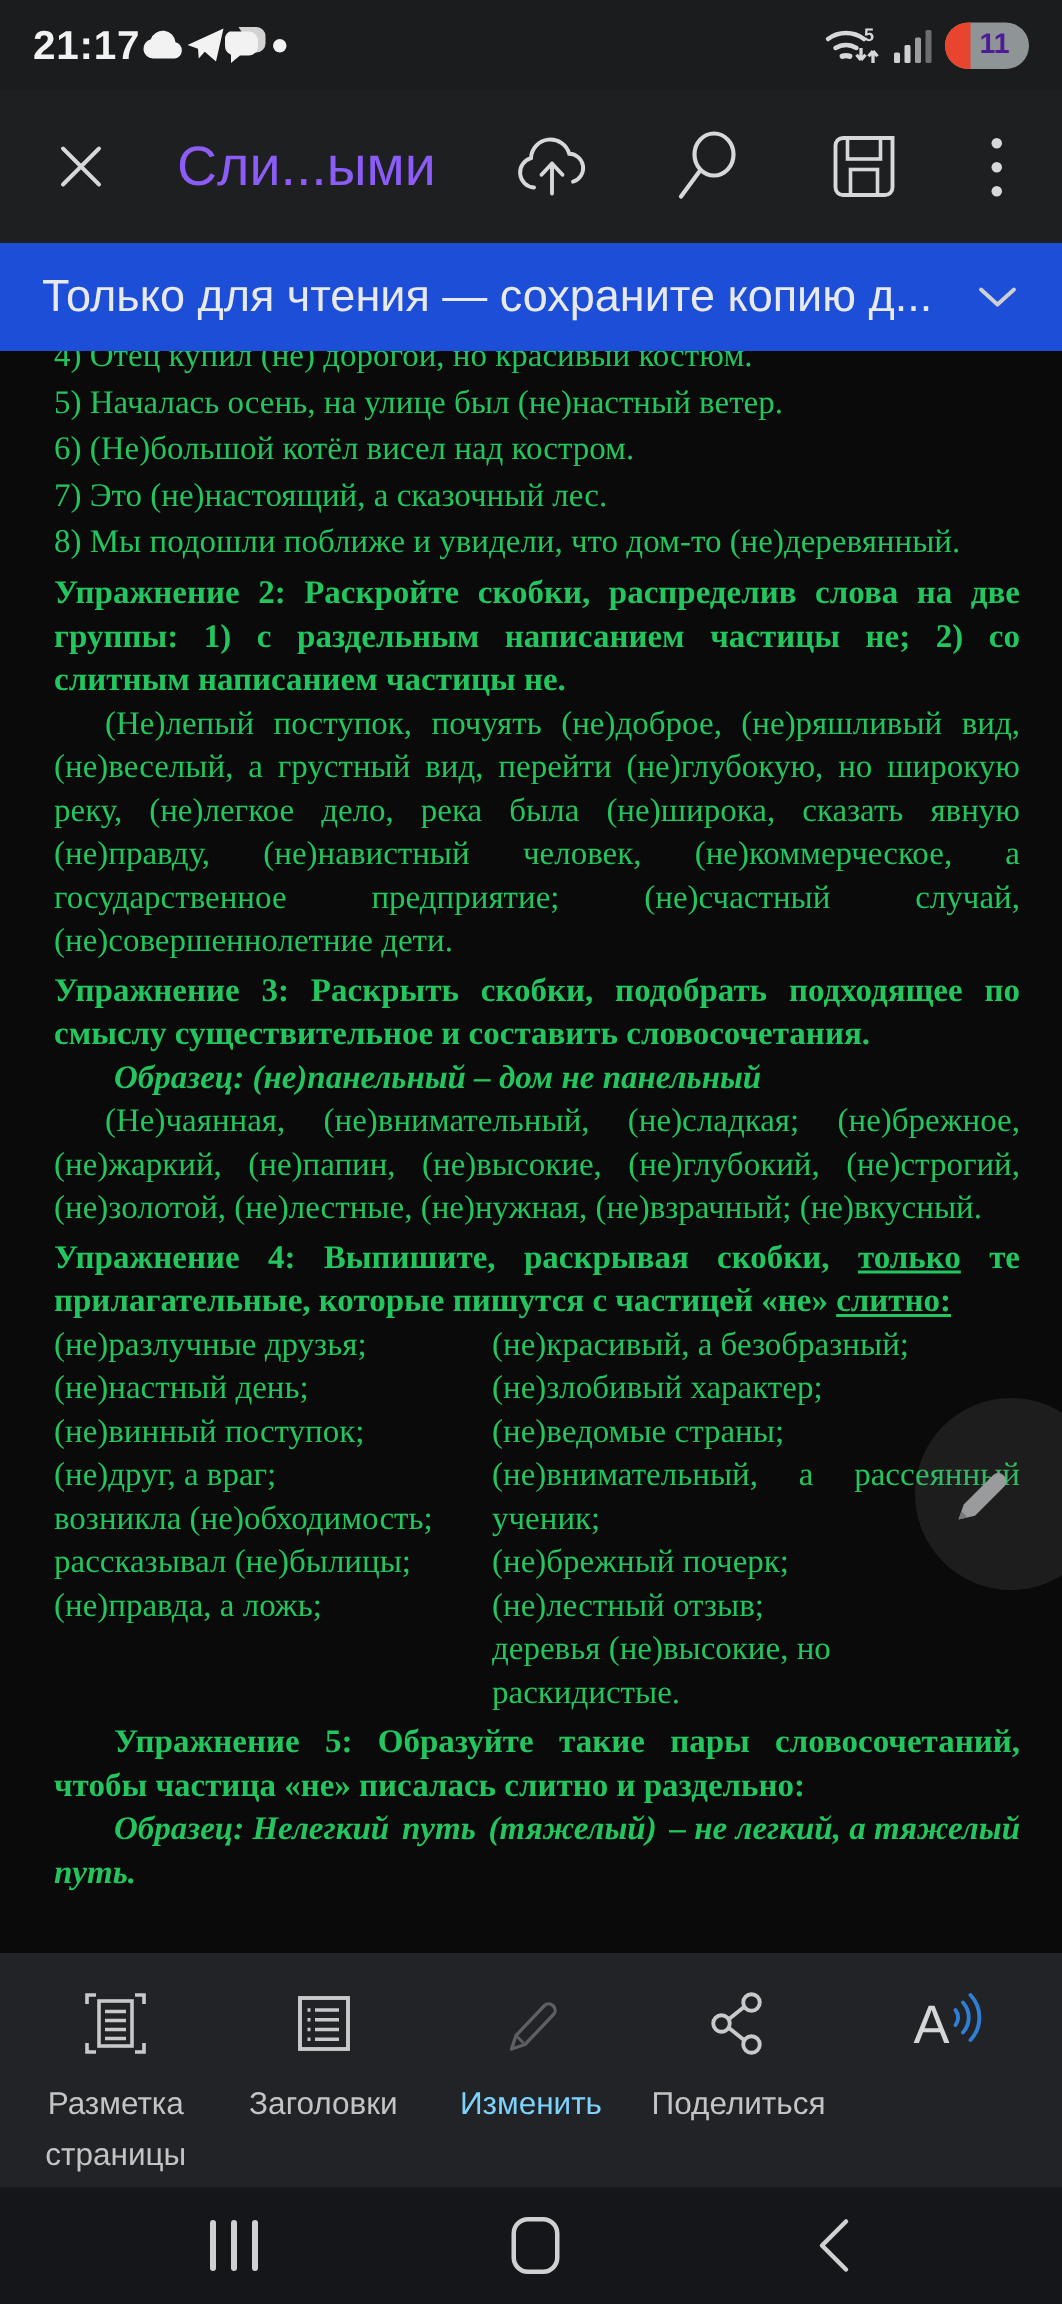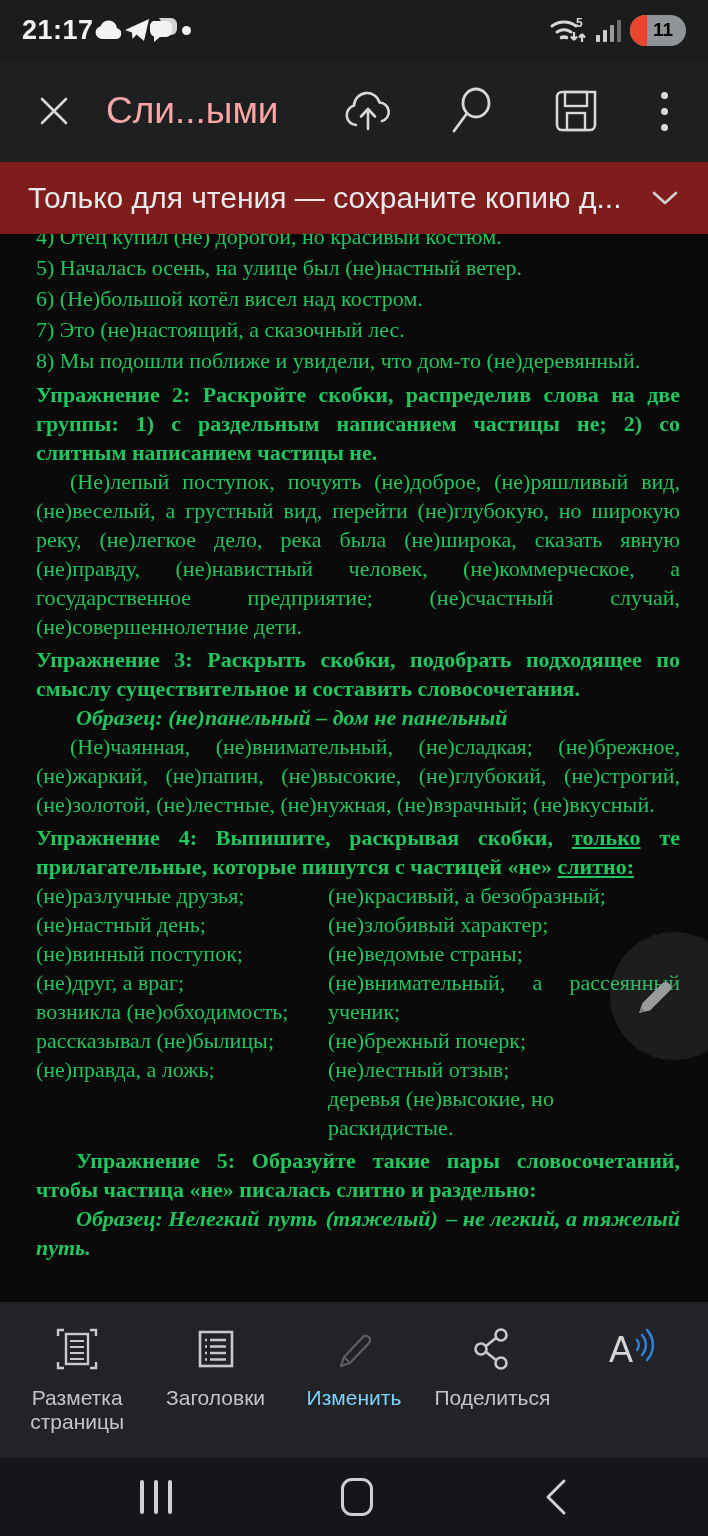--- a/index.html
+++ b/index.html
@@ -20,37 +20,37 @@
   .sb-left { display:flex; align-items:center; }
   .sb-time { font-size:27px; font-weight:bold; letter-spacing:0.5px; }
   .sb-ico { display:flex; align-items:center; }
   .sb-dot { width:9px; height:9px; border-radius:50%; background:#f2f2f2; margin-left:4px; }
   .sb-right { display:flex; align-items:center; gap:8px; }
   .battery {
     width:56px; height:31px; border-radius:16px; background:#8f9496;
     position:relative; overflow:hidden; display:flex; align-items:center; justify-content:center;
   }
   .battery-low { position:absolute; left:0; top:0; bottom:0; width:17px; background:#e8442e; }
-  .battery-num { position:relative; font-size:19px; font-weight:bold; color:#000000; margin-left:10px; }
+  .battery-num { position:relative; font-size:19px; font-weight:bold; color:#4c1d95; margin-left:10px; }
 
   
   .app-toolbar {
     height:102px; background:#1e1f21; color:#d7d8da;
     display:flex; align-items:center; flex:0 0 auto;
     padding:0 18px;
   }
   .tb-btn { width:72px; height:72px; display:flex; align-items:center; justify-content:center; flex:0 0 auto; }
-  .tb-title { font-size:37px; color:#fca5a5; margin-left:16px; flex:1 1 auto; white-space:nowrap; overflow:hidden; }
+  .tb-title { font-size:37px; color:#8b5cf6; margin-left:28px; flex:1 1 auto; white-space:nowrap; overflow:hidden; }
   .tb-icons { display:flex; align-items:center; gap:32px; margin-right:6px; }
   .dots { display:flex; flex-direction:column; gap:9px; }
   .dots span { width:7px; height:7px; border-radius:50%; background:#d7d8da; }
 
   
   .banner {
-    height:72px; background:#7f1d1d; color:#e8e9ea; flex:0 0 auto;
+    height:72px; background:#1d4ed8; color:#e8e9ea; flex:0 0 auto;
     display:flex; align-items:center; padding:0 28px;
   }
   .banner-text { font-size:30px; flex:1 1 auto; white-space:nowrap; overflow:hidden; }
 
   
   .doc {
     flex:1 1 auto; background:#0a0a0a; overflow:hidden; position:relative;
     font-family:"Liberation Serif", serif; color:#22c55e;
     font-size:22px; line-height:29px;
     padding:0 28px 0 36px;
@@ -80,21 +80,21 @@
     z-index:5;
   }
 
   
   .bottom-toolbar {
     height:156px; background:#222326; flex:0 0 auto;
     display:flex; align-items:flex-start; justify-content:space-around;
     padding:24px 8px 0;
   }
   .bt-item { display:flex; flex-direction:column; align-items:center; width:138px; gap:14px; }
-  .bt-label { font-size:21px; color:#c3c4c6; text-align:center; line-height:24px; }
+  .bt-label { font-size:21px; color:#c3c4c6; text-align:center; line-height:34px; }
   .bt-item.disabled .bt-label { color:#7dd3fc; }
 
   
   .nav-bar {
     height:78px; background:#151619; flex:0 0 auto;
     display:flex; align-items:center; justify-content:space-between;
     padding:0 140px;
   }
   .recents { display:flex; gap:10px; }
   .recents span { width:4px; height:34px; background:#cfd0d2; border-radius:2px; }

